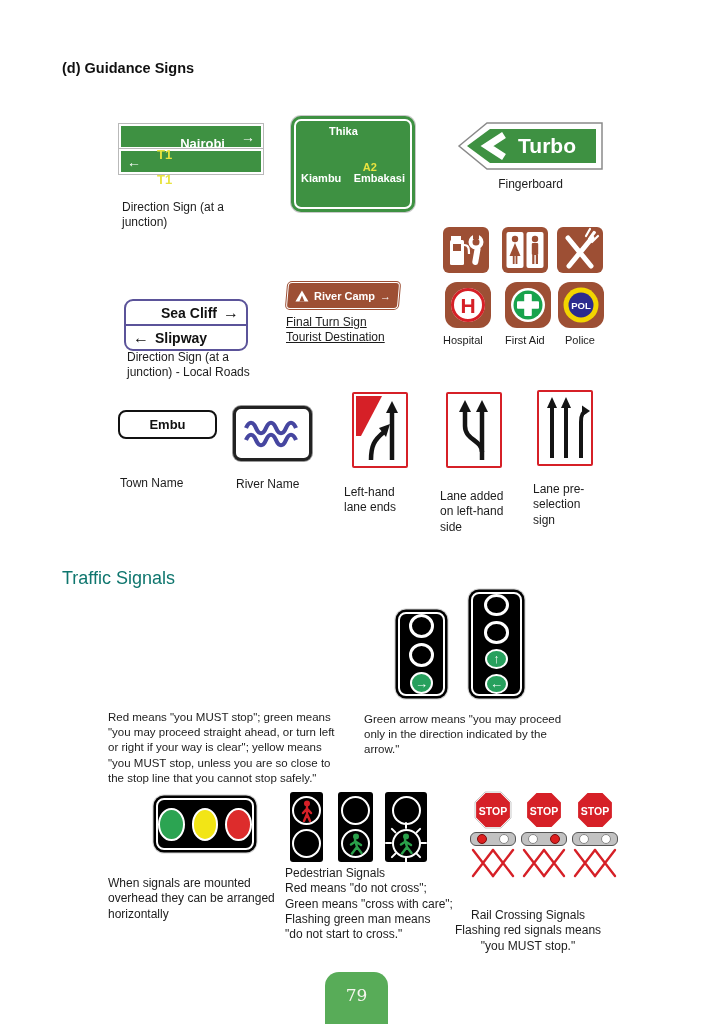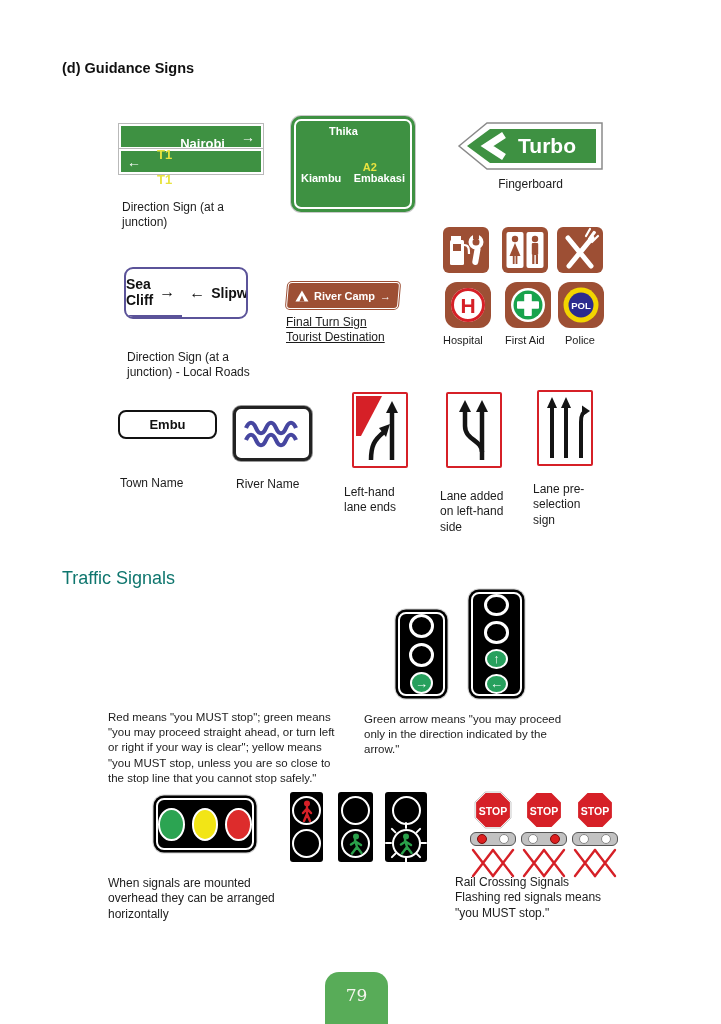--- a/index.html
+++ b/index.html
@@ -23,21 +23,21 @@
   
   .rbt{width:118px;height:90px;background:#3e9142;border:2px solid #fff;
        box-shadow:0 0 0 3px #3e9142, 0 0 0 4px #c9c9c9;border-radius:7px;
        display:flex;flex-direction:column;align-items:center;padding-top:4px;box-sizing:border-box;}
   .rbt .ln{font-size:11px;font-weight:bold;color:#fff;line-height:1.15;}
   .rbt-names{width:100%;display:flex;justify-content:space-between;padding:0 5px;box-sizing:border-box;margin-top:-2px;}
   .rbt-routes{width:100%;display:flex;justify-content:space-between;padding:0 5px;box-sizing:border-box;}
 
   
   .local{width:120px;height:48px;background:#fff;border:2.5px solid #5b5399;border-radius:9px;
-         display:flex;flex-direction:row;overflow:hidden;}
+         display:flex;flex-direction:column;overflow:hidden;margin-top:32px;}
   .local .row{flex:1;display:flex;align-items:center;font-weight:bold;font-size:14px;color:#111;gap:6px;}
   .local .row1{justify-content:flex-end;padding-right:7px;border-bottom:2px solid #5b5399;}
   .local .row2{justify-content:flex-start;padding-left:7px;}
   .barrow{font-weight:bold;font-size:16px;color:#111;}
 
   
   .tourist{width:110px;height:25px;background:#9d4f34;border:1.5px solid #fff;
            box-shadow:0 0 0 1px #9d4f34;border-radius:4px;transform:skewX(-5deg);
            display:flex;align-items:center;justify-content:center;gap:5px;
            color:#fff;font-weight:bold;font-size:11px;}
@@ -354,20 +354,25 @@
           <line x1="31.6" y1="10.4" x2="35.1" y2="6.9"></line>
             <line x1="10.4" y1="10.4" x2="6.9" y2="6.9"></line>
         </g>
       </svg>
       <svg width="20" height="22" viewBox="0 0 20 22">
         <circle cx="10" cy="3.5" r="3" fill="#2aa04a"></circle>
         <path d="M9,7 L11,14 M11,14 L6,20.5 M11,14 L15.5,20 M9.5,8.5 L5,11.5 M9.5,8.5 L15,12" stroke="#2aa04a" stroke-width="2.4" stroke-linecap="round" fill="none"></path>
       </svg>
     </div>
   </div>
+  <div class="abs caption" style="left:285px;top:866px;">Pedestrian Signals
+Red means "do not cross";
+Green means "cross with care";
+Flashing green man means
+"do not start to cross."</div>
 
   <div class="rail-unit" style="left:470px;top:790px;">
     <svg width="40" height="40" viewBox="0 0 40 40">
       <polygon points="12,2 28,2 38,12 38,28 28,38 12,38 2,28 2,12" fill="#d62027" stroke="#fff" stroke-width="2.2"></polygon>
       <polygon points="12,2 28,2 38,12 38,28 28,38 12,38 2,28 2,12" fill="none" stroke="#bbb" stroke-width="0.8" transform="translate(0,0)"></polygon>
       <text x="20" y="24.5" text-anchor="middle" fill="#fff" font-size="10.5" font-weight="bold" font-family="Liberation Sans, sans-serif">STOP</text>
     </svg>
     <div class="lightbar">
       <span class="lb-dot lb-red"></span>
       <span class="lb-dot lb-white"></span>
@@ -410,21 +415,21 @@
     </div>
     <svg width="46" height="30" viewBox="0 0 46 30">
       <g stroke="#d62027" stroke-width="2.4" fill="none" stroke-linecap="round" stroke-linejoin="round">
         <path d="M3,2 L13,15 L3,28"></path>
           <path d="M23,2 L13,15 L23,28"></path>
         <path d="M23,2 L33,15 L23,28"></path>
           <path d="M43,2 L33,15 L43,28"></path>
       </g>
     </svg>
   </div>
-  <div class="abs caption" style="left:455px;top:875px;">Rail Crossing Signals
+  <div class="abs caption" style="left:455px;top:908px;text-align:center;">Rail Crossing Signals
 Flashing red signals means
 "you MUST stop."</div>
 
   <div class="abs badge" style="left:325px;top:972px;">
     <span>79</span>
   </div>
 
 </div>
 
 </body></html>

